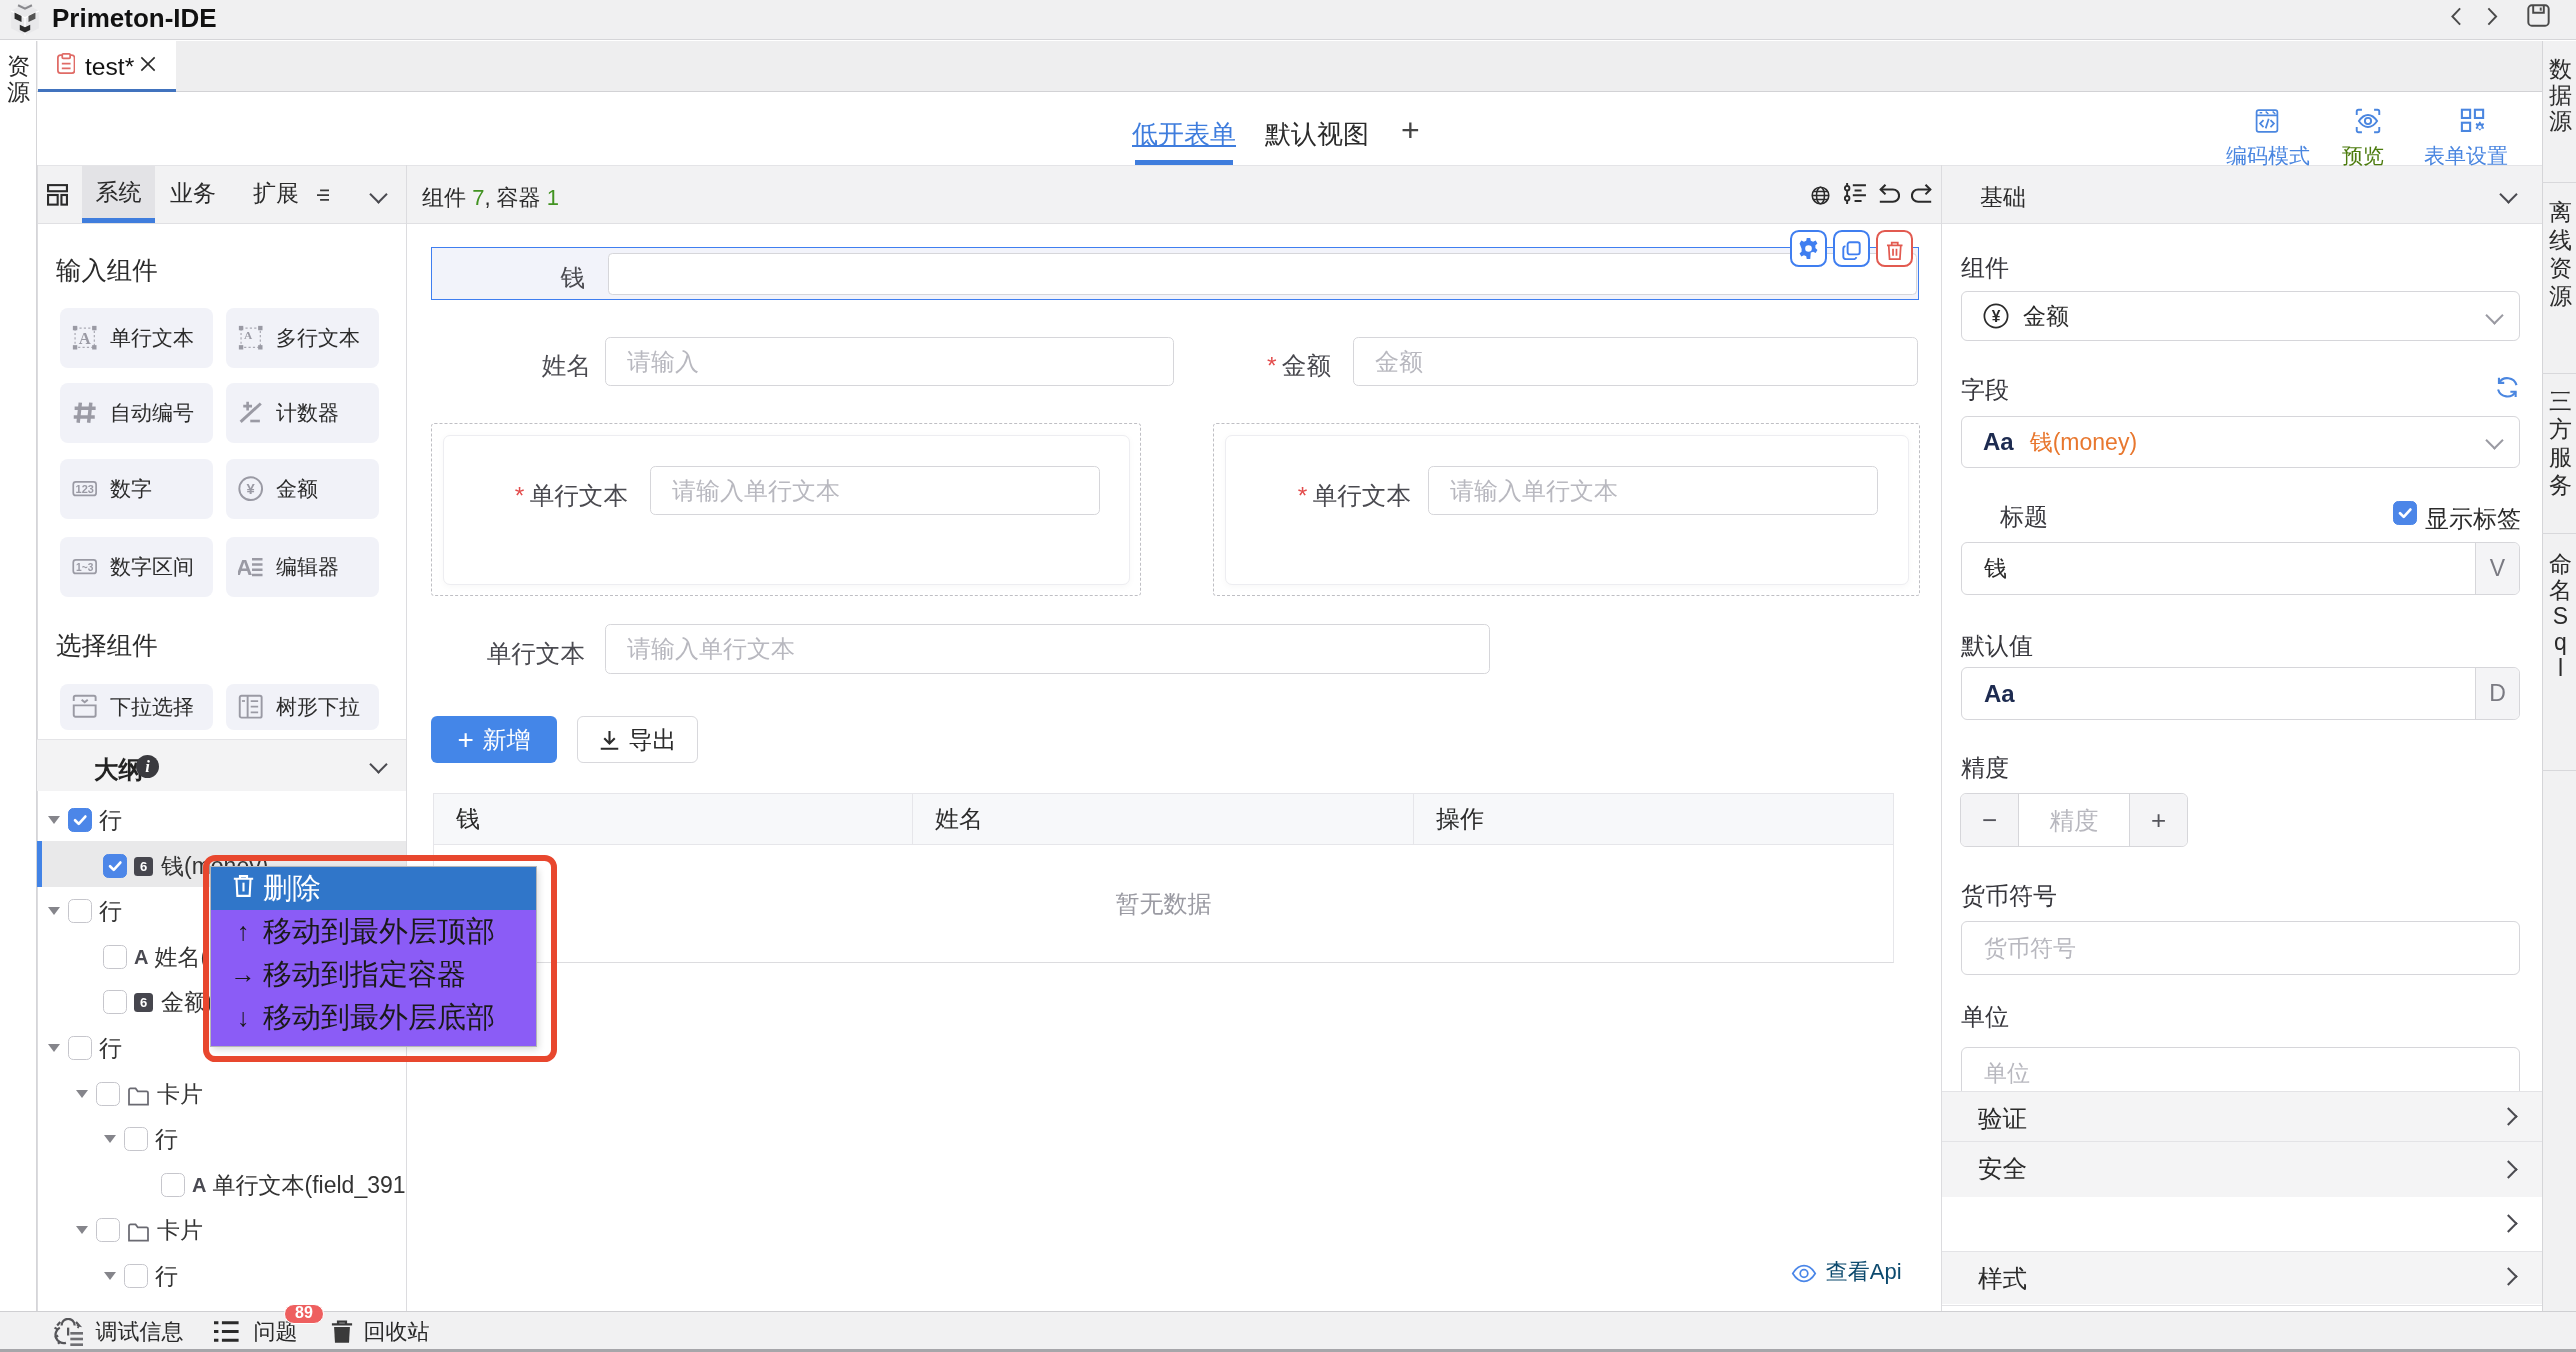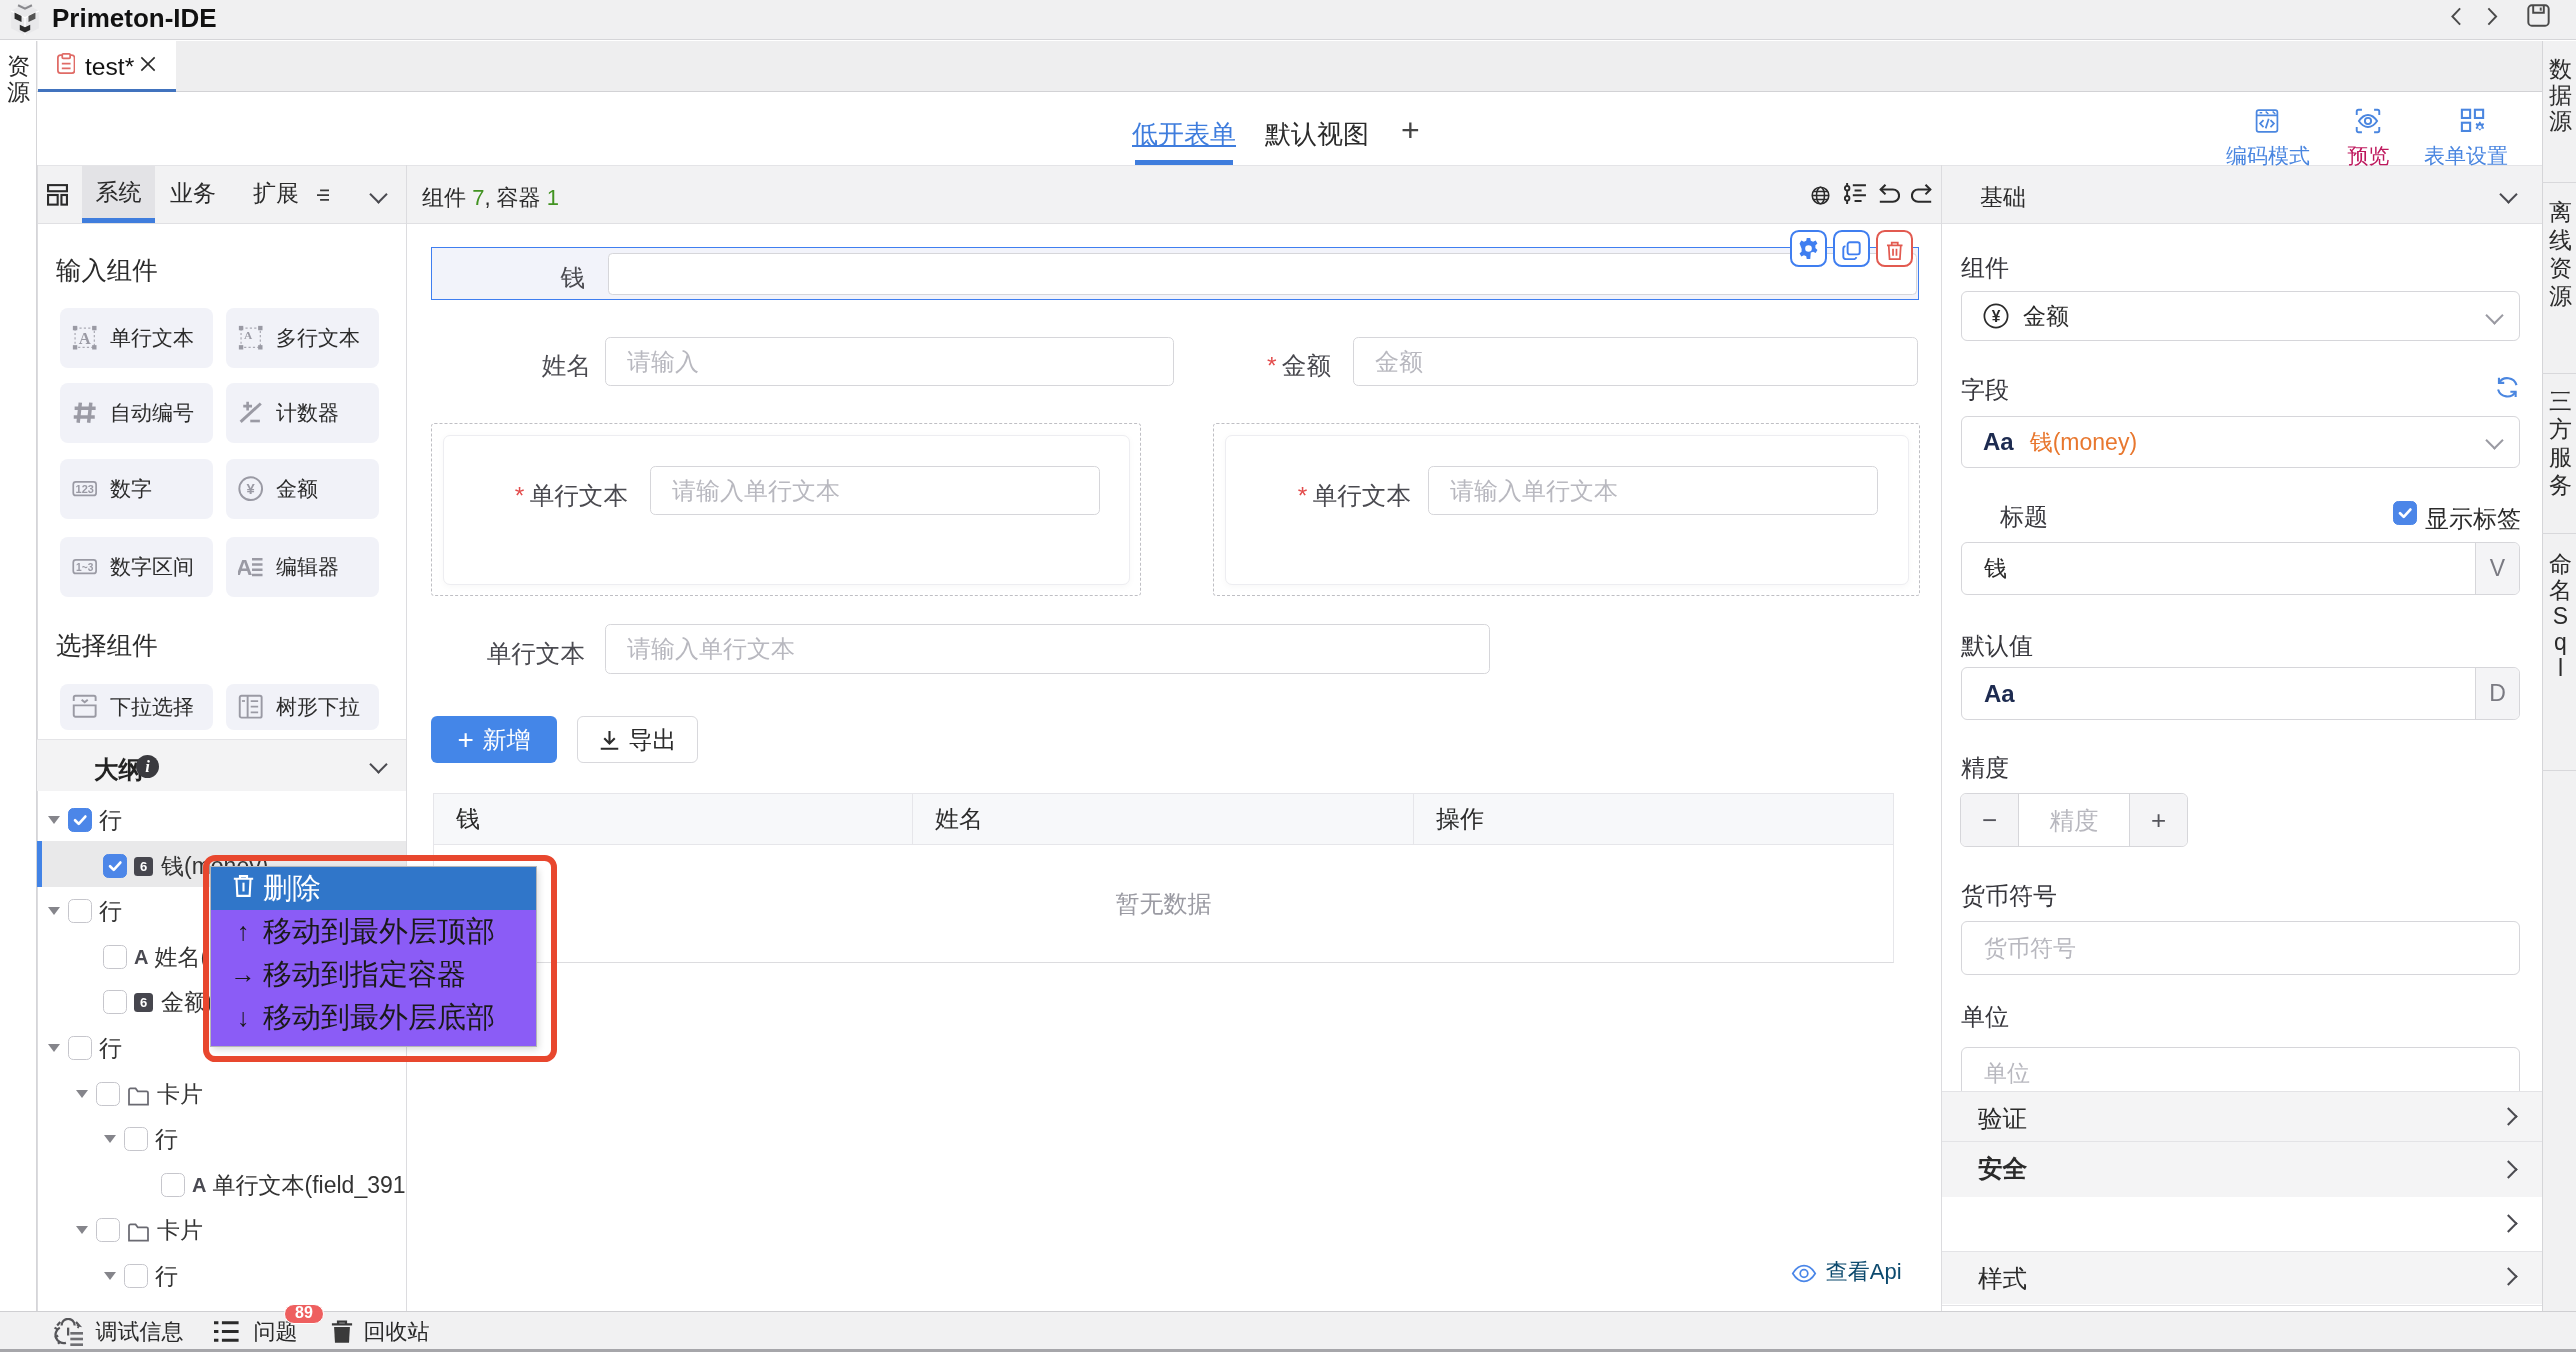--- a/index.html
+++ b/index.html
@@ -425,21 +425,21 @@
   <div class="rinp hflex" style="top:1047px;height:53px;">
       <span style="margin-left:22px;color:#b8b8bf;">单位</span>
     </div>
 
   <div class="acc" style="top:1091px;">
       <span style="margin-left:36px;">验证</span>
     </div>
   <div class="acc" style="top:1144px;">
       <span style="margin-left:36px;">高级</span>
     </div>
-  <div class="acc" style="top:1141px;font-weight:bold;">
+  <div class="acc" style="top:1141px;">
       <span style="margin-left:36px;">安全</span>
     </div>
   <div class="acc" style="top:1251px;">
       <span style="margin-left:36px;">样式</span>
     </div>
   <div class="abs" style="left:1942px;top:1305px;width:600px;height:6.1px;background:#fff;border-top:0.9px solid #e3e3e6;"></div>
   <div class="chev right" style="left:2502px;top:1110px;"></div>
   <div class="chev right" style="left:2502px;top:1163px;"></div>
   <div class="chev right" style="left:2502px;top:1217px;"></div>
   <div class="chev right" style="left:2502px;top:1270px;"></div>
@@ -494,21 +494,21 @@
         </g>
       </svg></span>
   <div class="abs" style="left:2217px;top:142px;width:102px;text-align:center;color:#4a86e0;font-size:21px;">编码模式</div>
   <span class="ci abs" style="left:2355px;top:108px;width:26px;height:26px;" id="ic-prev"><svg width="26" height="26" viewBox="0 0 30 30">
         <g fill="none" stroke="#4a86e0" stroke-width="2.2">
           <path d="M2 8 V4 A2 2 0 0 1 4 2 H8 M22 2 H26 A2 2 0 0 1 28 4 V8 M28 22 V26 A2 2 0 0 1 26 28 H22 M8 28 H4 A2 2 0 0 1 2 26 V22"></path>
           <path d="M4.5 15 C8 9.8 11 8 15 8 s7 1.8 10.5 7 C22 20.2 19 22 15 22 s-7-1.8-10.5-7 Z"></path>
           <circle cx="15" cy="15" r="3.6"></circle>
         </g>
       </svg></span>
-  <div class="abs" style="left:2342px;top:142px;width:53px;text-align:center;color:#be185d;font-size:21px;">预览</div>
+  <div class="abs" style="left:2342px;top:142px;width:53px;color:#4d7c0f;font-size:21px;">预览</div>
   <span class="ci abs" style="left:2460px;top:108px;width:24.6px;height:26px;" id="ic-formset"><svg width="24.6" height="26" viewBox="0 0 28 30">
         <g fill="none" stroke="#4a86e0" stroke-width="2.4">
           <rect x="2" y="2" width="9.5" height="9.5"></rect>
           <rect x="17" y="2" width="9.5" height="9.5"></rect>
           <rect x="2" y="17" width="9.5" height="9.5"></rect>
         </g>
         <path fill="#4a86e0" d="M21.8 16 h1.8 l.3 1.6 a5 5 0 0 1 1.3.5 l1.5-.7 .9 1.6 -1.2 1.1 a5 5 0 0 1 0 1.5 l1.2 1.1 -.9 1.6 -1.5-.7 a5 5 0 0 1 -1.3.5 l-.3 1.6 h-1.8 l-.3-1.6 a5 5 0 0 1 -1.3-.5 l-1.5.7 -.9-1.6 1.2-1.1 a5 5 0 0 1 0-1.5 l-1.2-1.1 .9-1.6 1.5.7 a5 5 0 0 1 1.3-.5 Z M22.7 20.1 a2 2 0 1 0 0 4 a2 2 0 0 0 0-4 Z"></path>
       </svg></span>
   <div class="abs" style="left:2415px;top:142px;width:102px;text-align:center;color:#4a86e0;font-size:21px;">表单设置</div>
 

